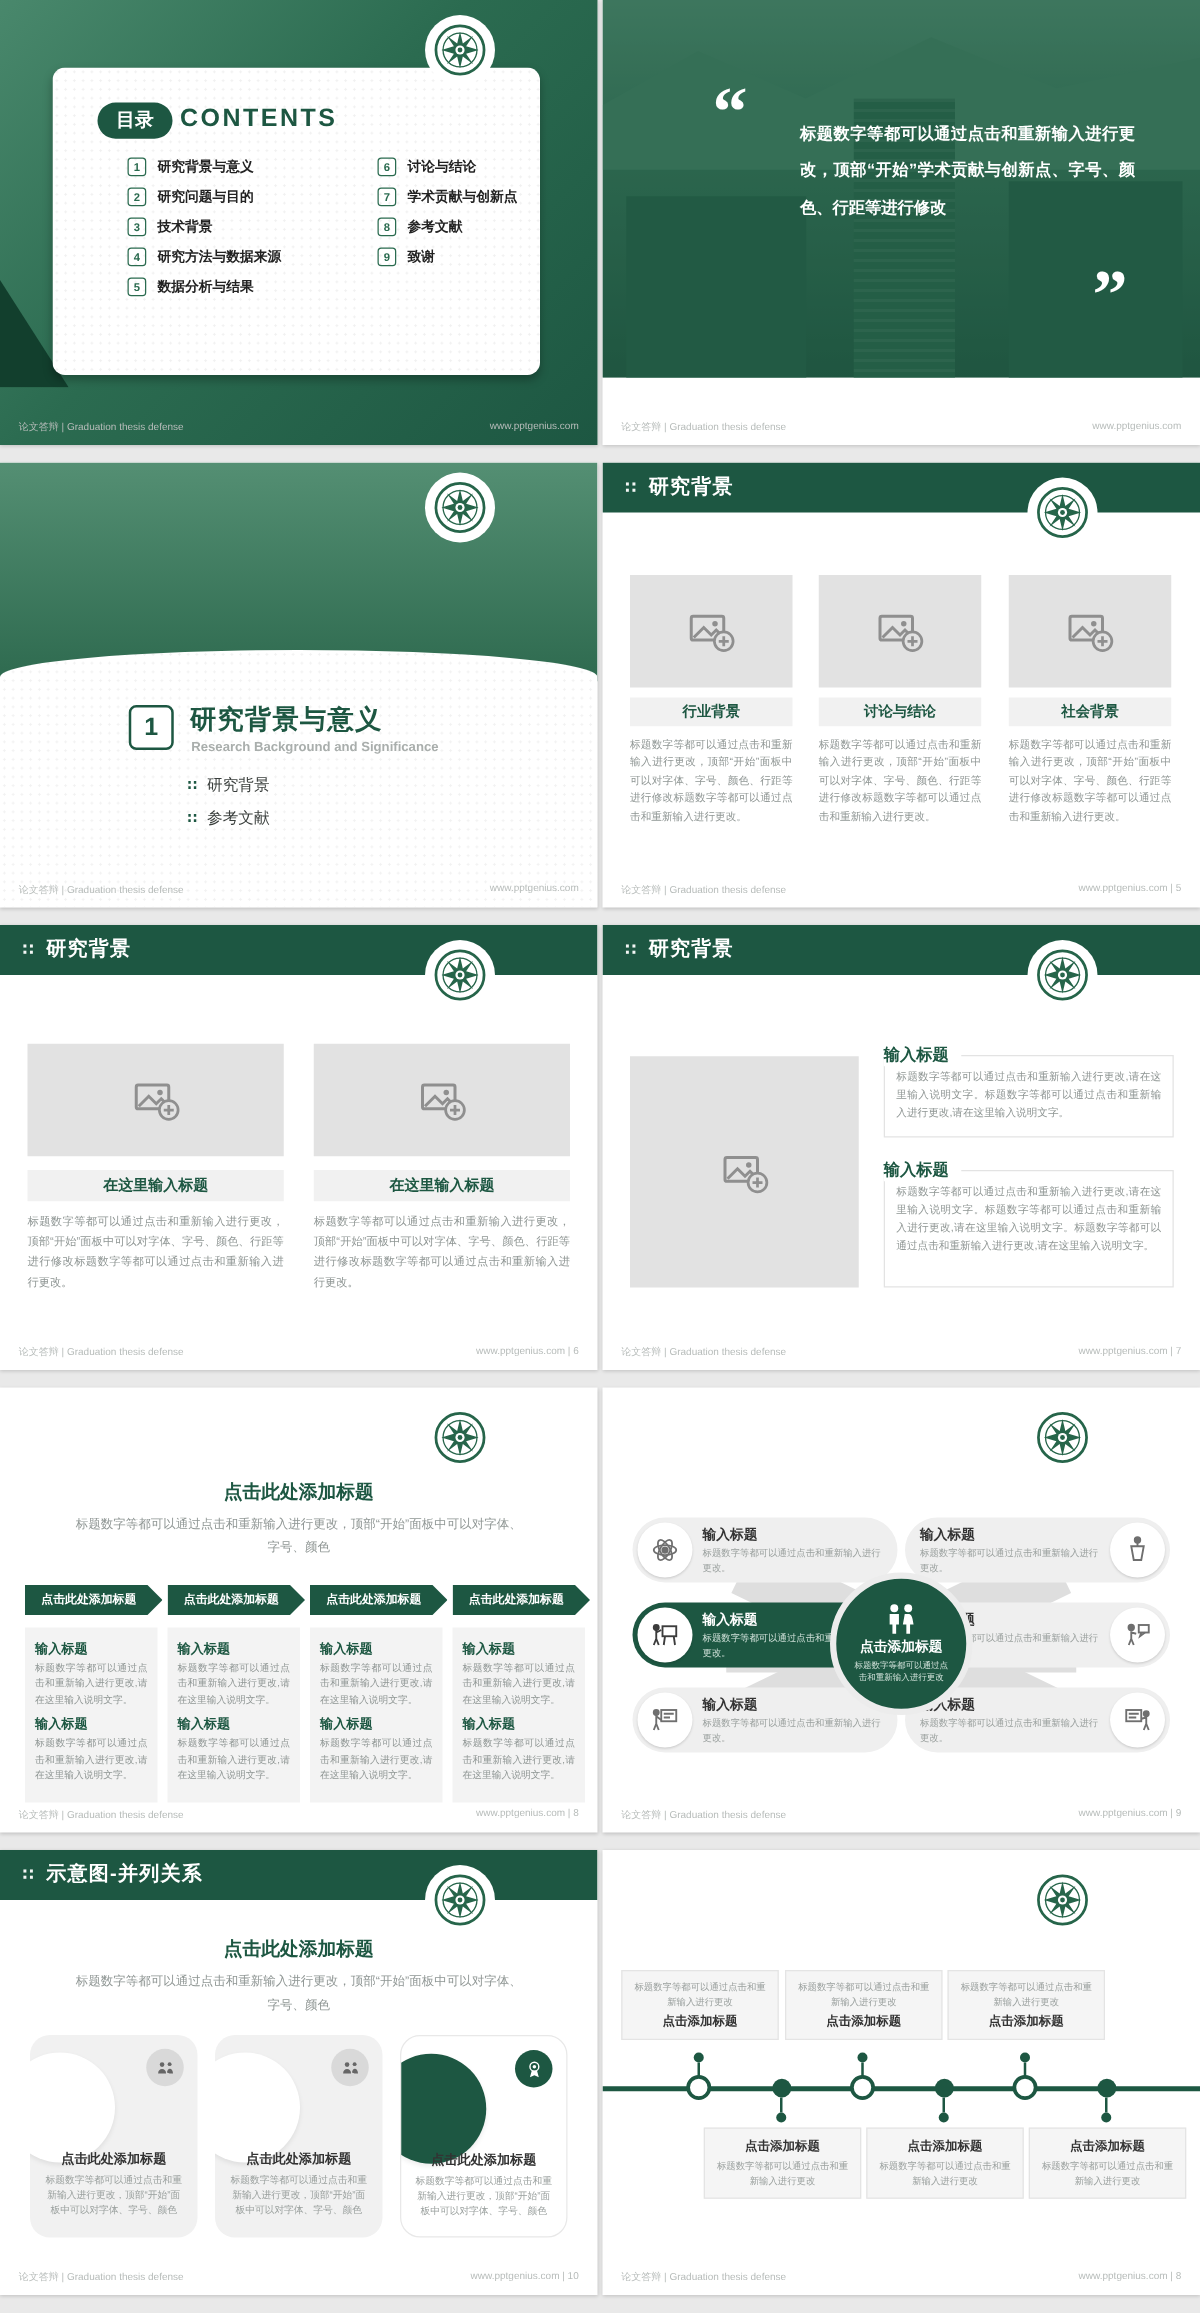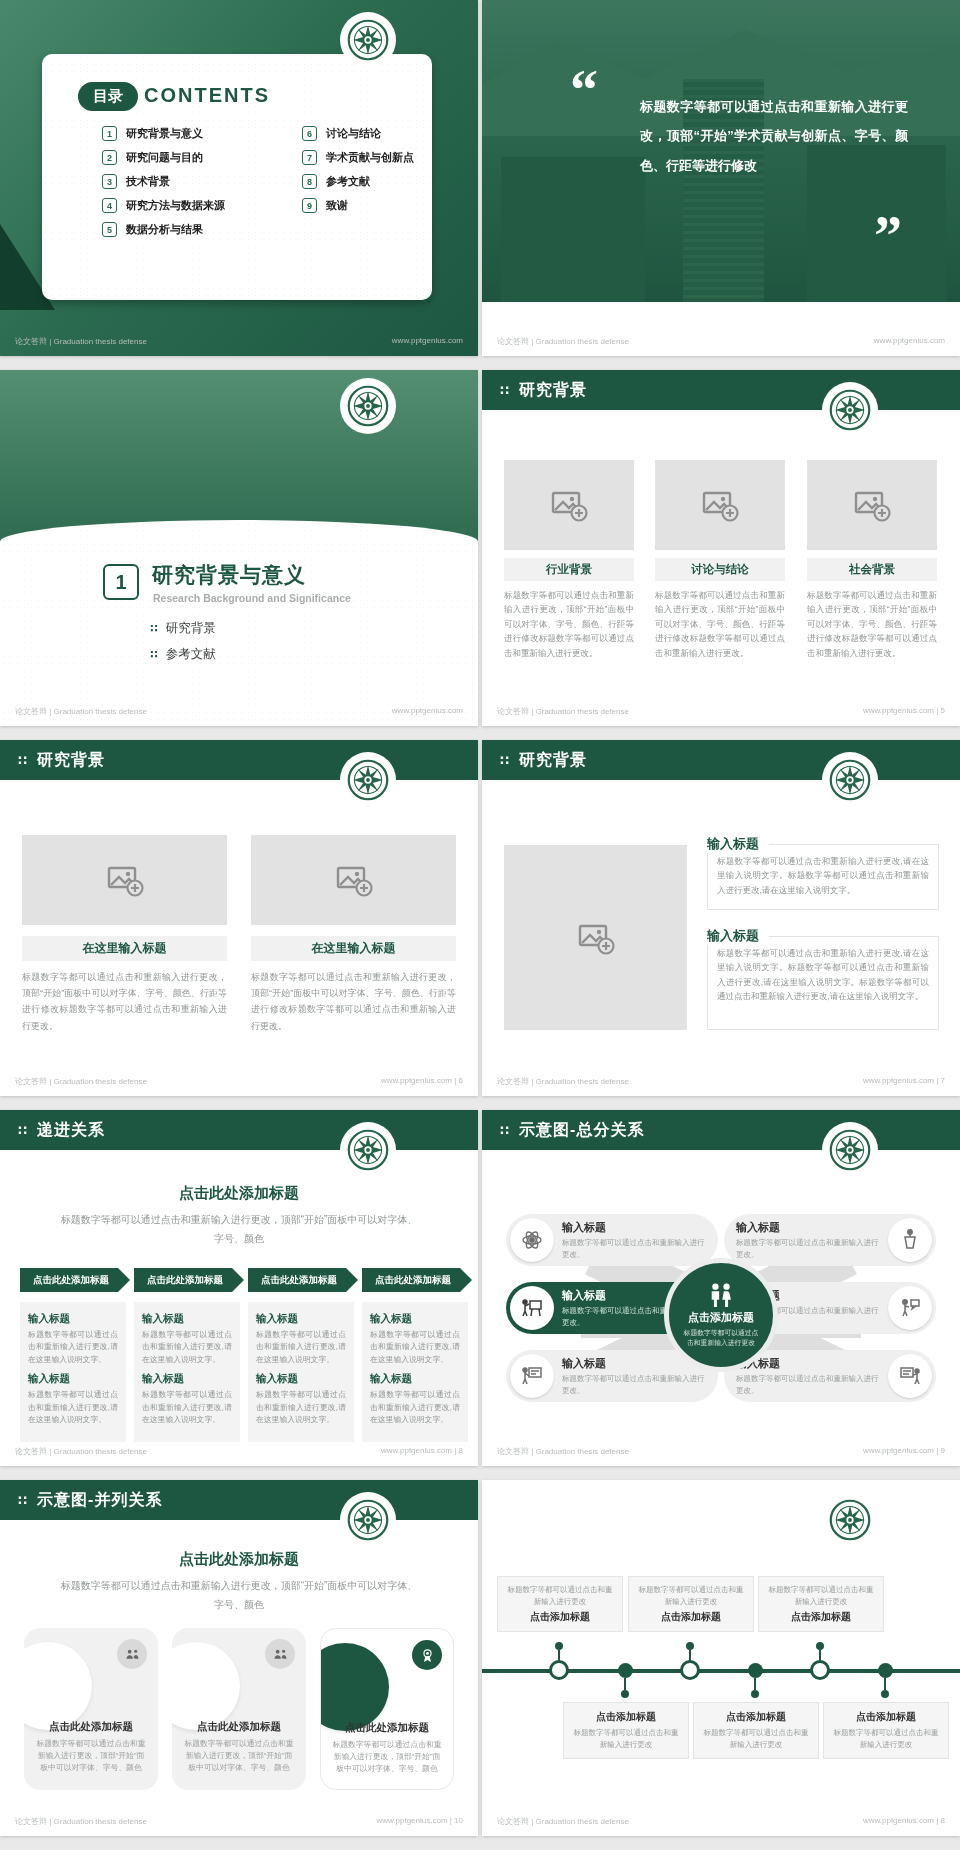--- a/index.html
+++ b/index.html
@@ -364,21 +364,20 @@
       <div class="ttl">输入标题</div>
       <div class="box gtxt" style="height:94px;">标题数字等都可以通过点击和重新输入进行更改,请在这里输入说明文字。标题数字等都可以通过点击和重新输入进行更改,请在这里输入说明文字。标题数字等都可以通过点击和重新输入进行更改,请在这里输入说明文字。</div>
     </div>
     <div class="cap">
         <span>论文答辩 | Graduation thesis defense</span>
         <span>www.pptgenius.com | 7</span>
       </div>
   </div>
 
   <div class="slide">
-    <div class="tbar"><span class="pfx">∷</span><span>递进关系</span></div>
     <div class="badge">
         <span class="ic">
           <svg viewBox="0 0 48 48">
             <circle cx="24" cy="24" r="22" fill="#fff" stroke="#26654a" stroke-width="2.5"></circle>
             <circle cx="24" cy="24" r="15.5" fill="none" stroke="#26654a" stroke-width="1.2"></circle>
             <path d="M24 7l2.6 11L36 11l-6.4 9.6L41 24l-11.4 3.4L36 37l-9.4-7L24 41l-2.6-11L12 37l6.4-9.6L7 24l11.4-3.4L12 11l9.4 7z" fill="#26654a"></path>
             <circle cx="24" cy="24" r="4.2" fill="#fff"></circle>
             <circle cx="24" cy="24" r="2.2" fill="#26654a"></circle>
           </svg>
         </span>
@@ -413,21 +412,20 @@
       <div class="t">输入标题</div>
         <div class="d">标题数字等都可以通过点击和重新输入进行更改,请在这里输入说明文字。</div>
     </div>
     <div class="cap">
         <span>论文答辩 | Graduation thesis defense</span>
         <span>www.pptgenius.com | 8</span>
       </div>
   </div>
 
   <div class="slide">
-    <div class="tbar"><span class="pfx">∷</span><span>示意图-总分关系</span></div>
     <div class="badge">
         <span class="ic">
           <svg viewBox="0 0 48 48">
             <circle cx="24" cy="24" r="22" fill="#fff" stroke="#26654a" stroke-width="2.5"></circle>
             <circle cx="24" cy="24" r="15.5" fill="none" stroke="#26654a" stroke-width="1.2"></circle>
             <path d="M24 7l2.6 11L36 11l-6.4 9.6L41 24l-11.4 3.4L36 37l-9.4-7L24 41l-2.6-11L12 37l6.4-9.6L7 24l11.4-3.4L12 11l9.4 7z" fill="#26654a"></path>
             <circle cx="24" cy="24" r="4.2" fill="#fff"></circle>
             <circle cx="24" cy="24" r="2.2" fill="#26654a"></circle>
           </svg>
         </span>

